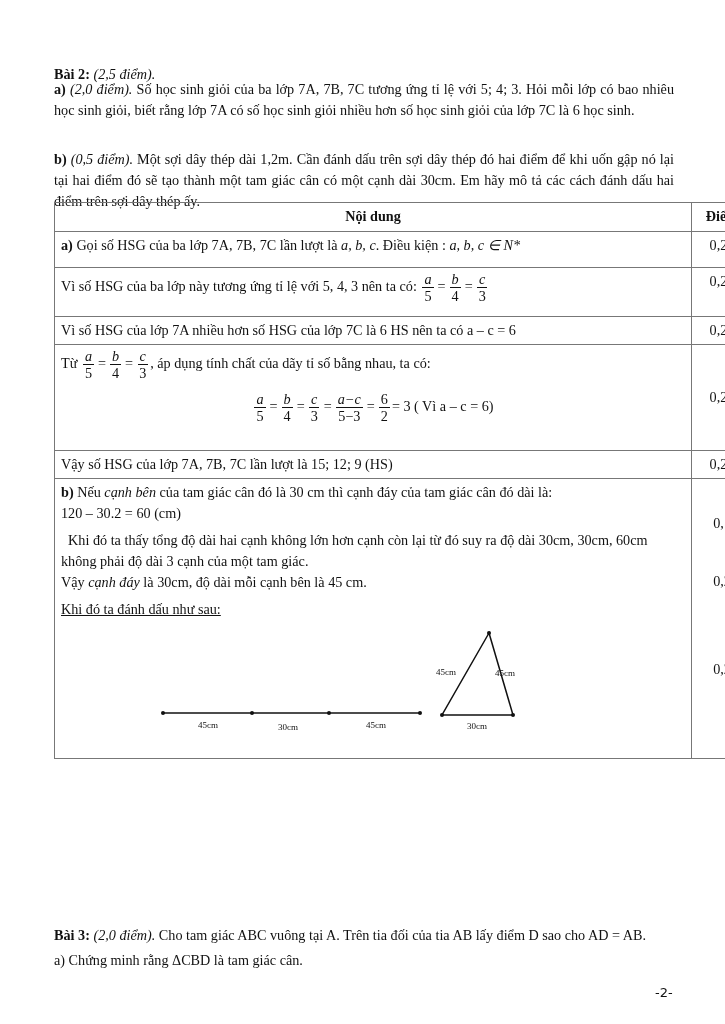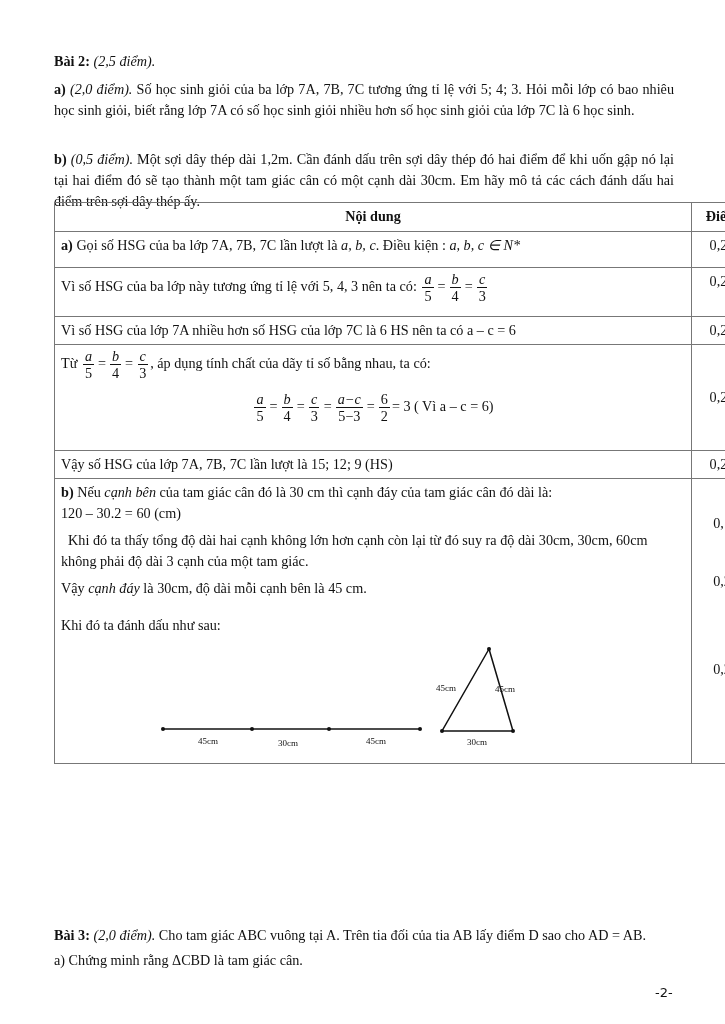--- a/index.html
+++ b/index.html
@@ -16,21 +16,21 @@
   .frac .num.plain { font-style:normal; }
   .frac .den { padding:0 2px; }
   .eq { margin:0 2px; }
   .center-formula { text-align:center; padding:10px 0 6px 0; }
   .pageno { position:absolute; left:655px; top:985px; font-family:"DejaVu Sans", sans-serif; font-size:13px; }
   svg text { font-family:"Liberation Serif", serif; font-size:9px; fill:#111; }
 </style>
 </head>
 <body>
 
-<div class="para" style="top:51px;">
+<div class="para" style="top:64px;">
   <b>Bài 2:</b>
   <i>(2,5 điểm).</i>
 </div>
 <div class="para" style="top:79px;">
   <b>a)</b>
   <i>(2,0 điểm).</i><span> Số học sinh giỏi của ba lớp 7A, 7B, 7C tương ứng tỉ lệ với 5; 4; 3. Hỏi mỗi lớp có bao nhiêu học sinh giỏi, biết rằng lớp 7A có số học sinh giỏi nhiều hơn số học sinh giỏi của lớp 7C là 6 học sinh.</span>
 </div>
 <div class="para" style="top:149px;">
   <b>b)</b>
   <i>(0,5 điểm).</i><span>  Một sợi dây thép dài 1,2m. Cần đánh dấu trên sợi dây thép đó hai điểm để khi uốn gập nó lại tại hai điểm đó sẽ tạo thành một tam giác cân có một cạnh dài 30cm. Em hãy mô tả các cách đánh dấu hai điểm trên sợi dây thép ấy.</span>
@@ -106,22 +106,22 @@
   </tr>
   <tr style="height:27px;margin-left:44px;">
     <td>Vậy số HSG của lớp 7A, 7B, 7C lần lượt là 15; 12; 9 (HS)</td>
     <td class="score">0,25</td>
   </tr>
   <tr style="height:280px;">
     <td style="position:relative;">
       <div><b>b)</b><span> Nếu </span><i>cạnh bên</i><span> của tam giác cân đó là 30 cm thì cạnh đáy của tam giác cân đó dài là:</span></div>
       <div>120 – 30.2 = 60 (cm)</div>
       <div style="margin-top:6px;white-space:pre-wrap;">  Khi đó ta thấy tổng độ dài hai cạnh không lớn hơn cạnh còn lại từ đó suy ra độ dài 30cm, 30cm, 60cm không phải độ dài 3 cạnh của một tam giác.</div>
-      <div style="margin-top:6px;"><span>Vậy </span><i>cạnh đáy</i><span> là 30cm, độ dài mỗi cạnh bên là 45 cm.</span></div>
-      <div style="margin-top:16px;">Khi đó ta đánh dấu như sau:</div>
+      <div style=""><span>Vậy </span><i>cạnh đáy</i><span> là 30cm, độ dài mỗi cạnh bên là 45 cm.</span></div>
+      <div style="margin-top:6px;text-decoration:underline;">Khi đó ta đánh dấu như sau:</div>
       <svg width="560" height="120" style="display:block;margin-top:4px;">
         <g>
           <line x1="102" y1="89" x2="359" y2="89" stroke="#111" stroke-width="1.5"></line>
           <circle cx="102" cy="89" r="2" fill="#111"></circle>
           <circle cx="191" cy="89" r="2" fill="#111"></circle>
           <circle cx="268" cy="89" r="2" fill="#111"></circle>
           <circle cx="359" cy="89" r="2" fill="#111"></circle>
           <text x="137" y="104">45cm</text>
           <text x="217" y="106">30cm</text>
           <text x="305" y="104">45cm</text>

